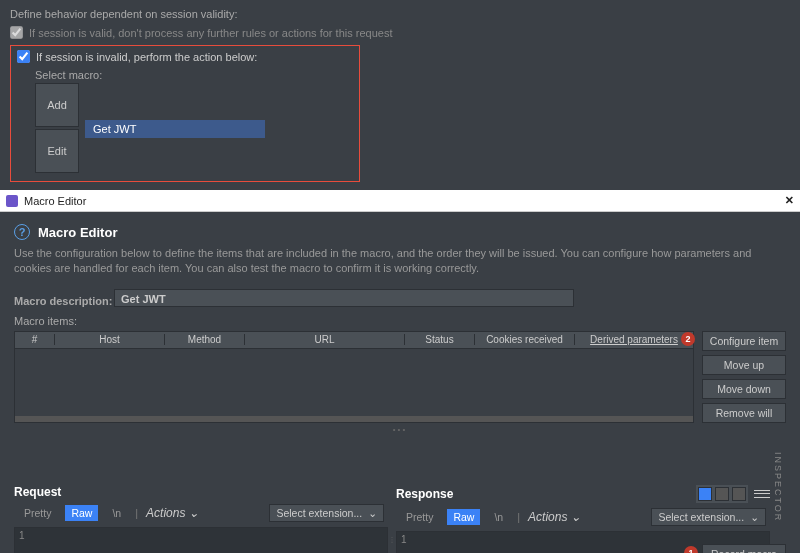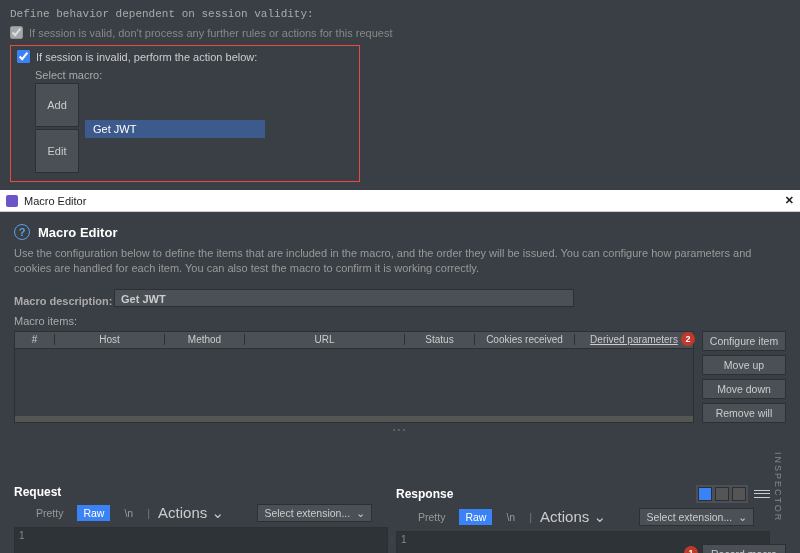--- a/index.html
+++ b/index.html
@@ -1,18 +1,18 @@
 <!DOCTYPE html>
 <html><head>
 <meta charset="utf-8">
 <style>
 * { box-sizing: border-box; margin: 0; padding: 0; }
 body { font-family: Arial, sans-serif; font-size: 11px; background: #3a3f45; color: #ccc; width: 800px; height: 553px; overflow: hidden; }
 .top-panel { padding: 8px 10px; }
-.section-label { color: #aaa; margin-bottom: 6px; font-family: Liberation Mono, monospace; }
+.section-label { color: #aaa; margin-bottom: 6px; }
 .checkbox-row { display: flex; align-items: center; margin-bottom: 6px; }
 .checkbox-row input[type="checkbox"] { margin-right: 6px; }
 .disabled { color: #888; }
 .redbox { border: 1.5px solid #e74c3c; padding: 4px 6px 6px 6px; margin-top: 4px; width: 350px; }
 .bluecheck { accent-color: #3b82f6; }
 .select-field { background: #4a5056; border: 1px solid #2c3035; color: #ccc; padding: 3px 6px; width: 190px; height: 20px; display: flex; align-items: center; justify-content: space-between; }
 .select-field .caret { font-size: 8px; }
 .indent { margin-left: 18px; }
 .macro-label { color: #aaa; margin: 4px 0 2px 0; }
 .btn-small { background: #4a5056; border: 1px solid #2c3035; color: #ccc; padding: 15px 0; width: 44px; text-align: center; cursor: pointer; margin-bottom: 2px; }
@@ -46,25 +46,25 @@
 .dots { text-align: center; color: #666; font-size: 8px; margin-top: 2px; letter-spacing: 2px; }
 .panels { display: flex; gap: 0; margin-top: 4px; }
 .panel { flex: 1; display: flex; flex-direction: column; position: relative; }
 .panel-header { display: flex; align-items: center; justify-content: space-between; margin-top: 47px; }
 .panel-title { color: #fff; font-weight: bold; font-size: 12px; }
 .view-icons { display: flex; gap: 3px; background: #4a5056; padding: 2px; }
 .view-icon { width: 14px; height: 14px; background: #555; border: 1px solid #2c3035; }
 .view-icon.active { background: #3b82f6; }
 .menu-icon { width: 16px; height: 14px; display: flex; flex-direction: column; justify-content: space-around; padding: 2px 0; margin-left: 6px; }
 .menu-icon span { height: 1px; background: #ccc; }
-.tab-row { display: flex; align-items: center; gap: 8px; margin: 5px 16px; }
+.tab-row { display: flex; align-items: center; gap: 8px; margin: 5px 4px; }
 .tab { color: #999; padding: 2px 6px; cursor: pointer; font-size: 10.5px; }
 .tab.active { background: #3b82f6; color: #fff; }
 .tab-sep { color: #777; }
-.actions { color: #ccc; font-size: 15px; }
+.actions { color: #ccc; font-size: 12px; font-style: italic; }
 .ext-select { margin-left: auto; background: #4a5056; border: 1px solid #2c3035; color: #ccc; padding: 2px 6px; font-size: 10.5px; display: flex; align-items: center; gap: 6px; }
 .code-area { background: #2e3338; border: 1px solid #2c3035; height: 96px; position: relative; }
 .line-no { position: absolute; top: 2px; left: 4px; color: #888; font-size: 10px; }
 .panel-footer { display: flex; align-items: center; gap: 4px; margin-top: 4px; }
 .circle-icon { width: 16px; height: 16px; border: 1.5px solid #888; border-radius: 50%; display: flex; align-items: center; justify-content: center; color: #888; font-size: 10px; }
 .gear { font-size: 13px; color: #aaa; }
 .arrow { width: 16px; height: 16px; border: 1px solid #555; border-radius: 50%; display: flex; align-items: center; justify-content: center; background: #4a5056; color: #ccc; font-size: 10px; }
 .search-field { flex: 1; background: #4a5056; border: 1px solid #2c3035; color: #888; padding: 2px 6px; height: 16px; font-style: italic; font-size: 10px; }
 .inspector-rail { width: 16px; background: #3a3f45; display: flex; flex-direction: column; align-items: center; padding-top: 14px; }
 .inspector-text { writing-mode: vertical-rl; font-size: 9px; letter-spacing: 2px; color: #888; }

